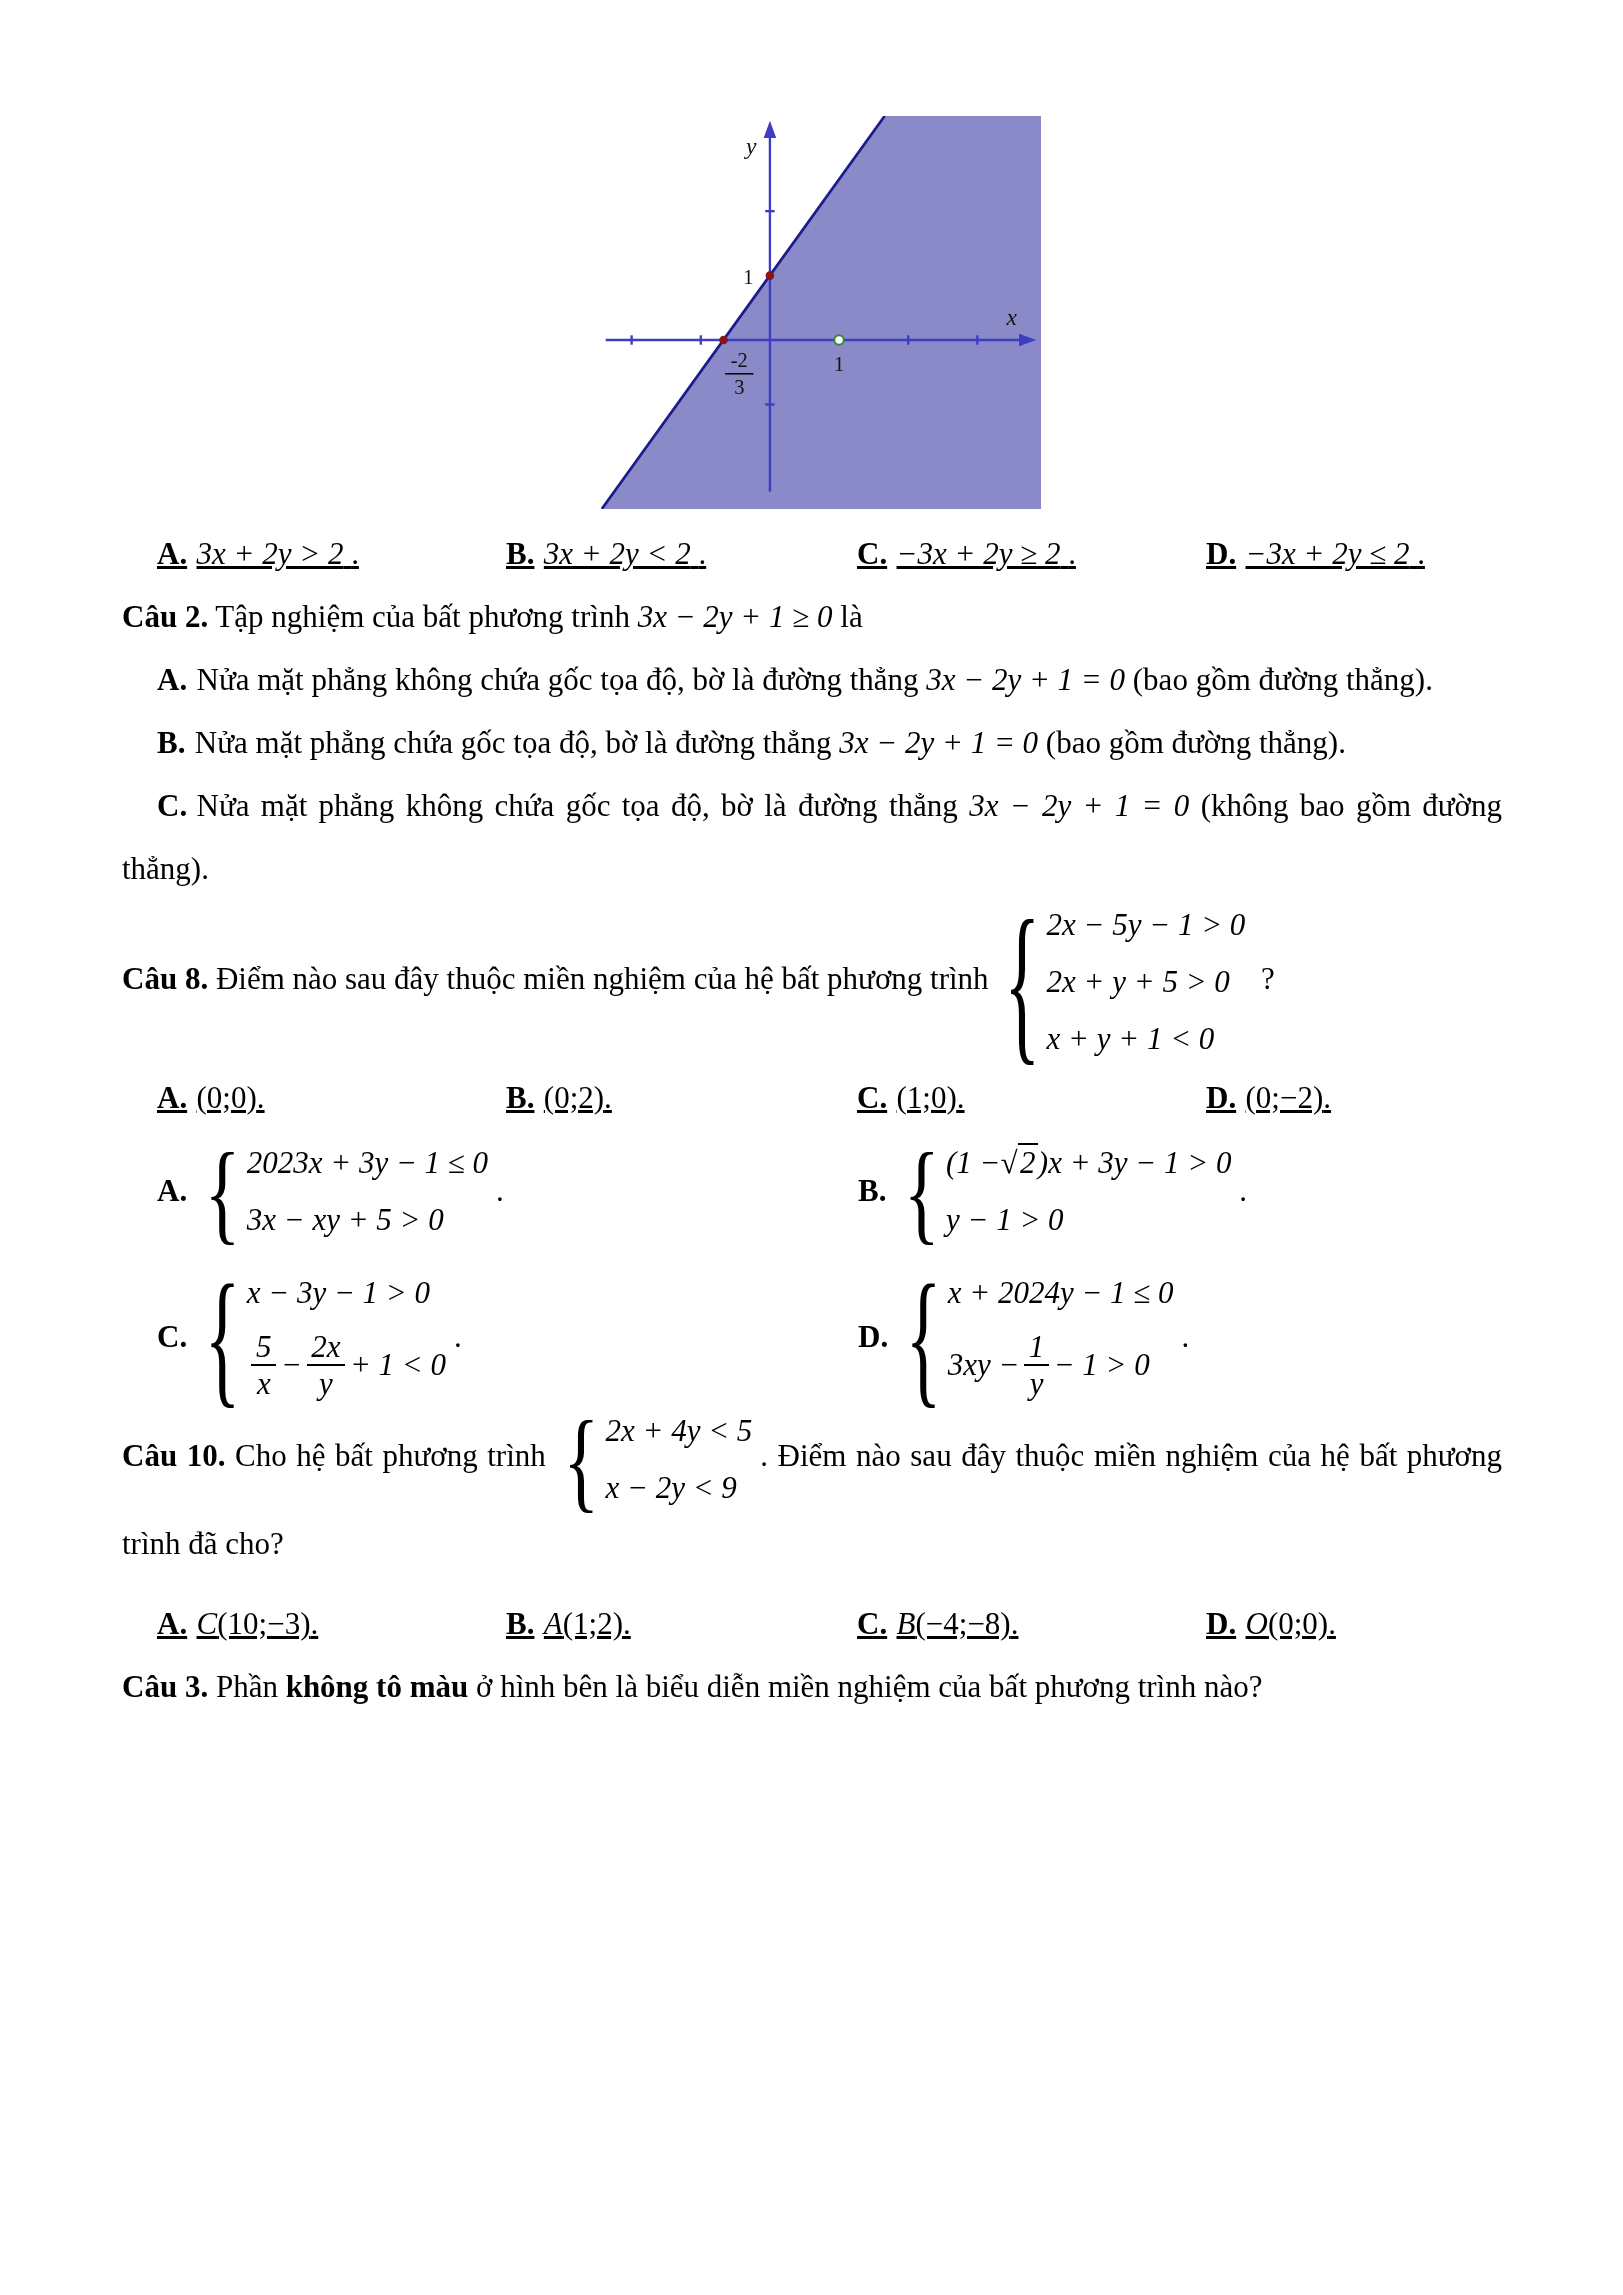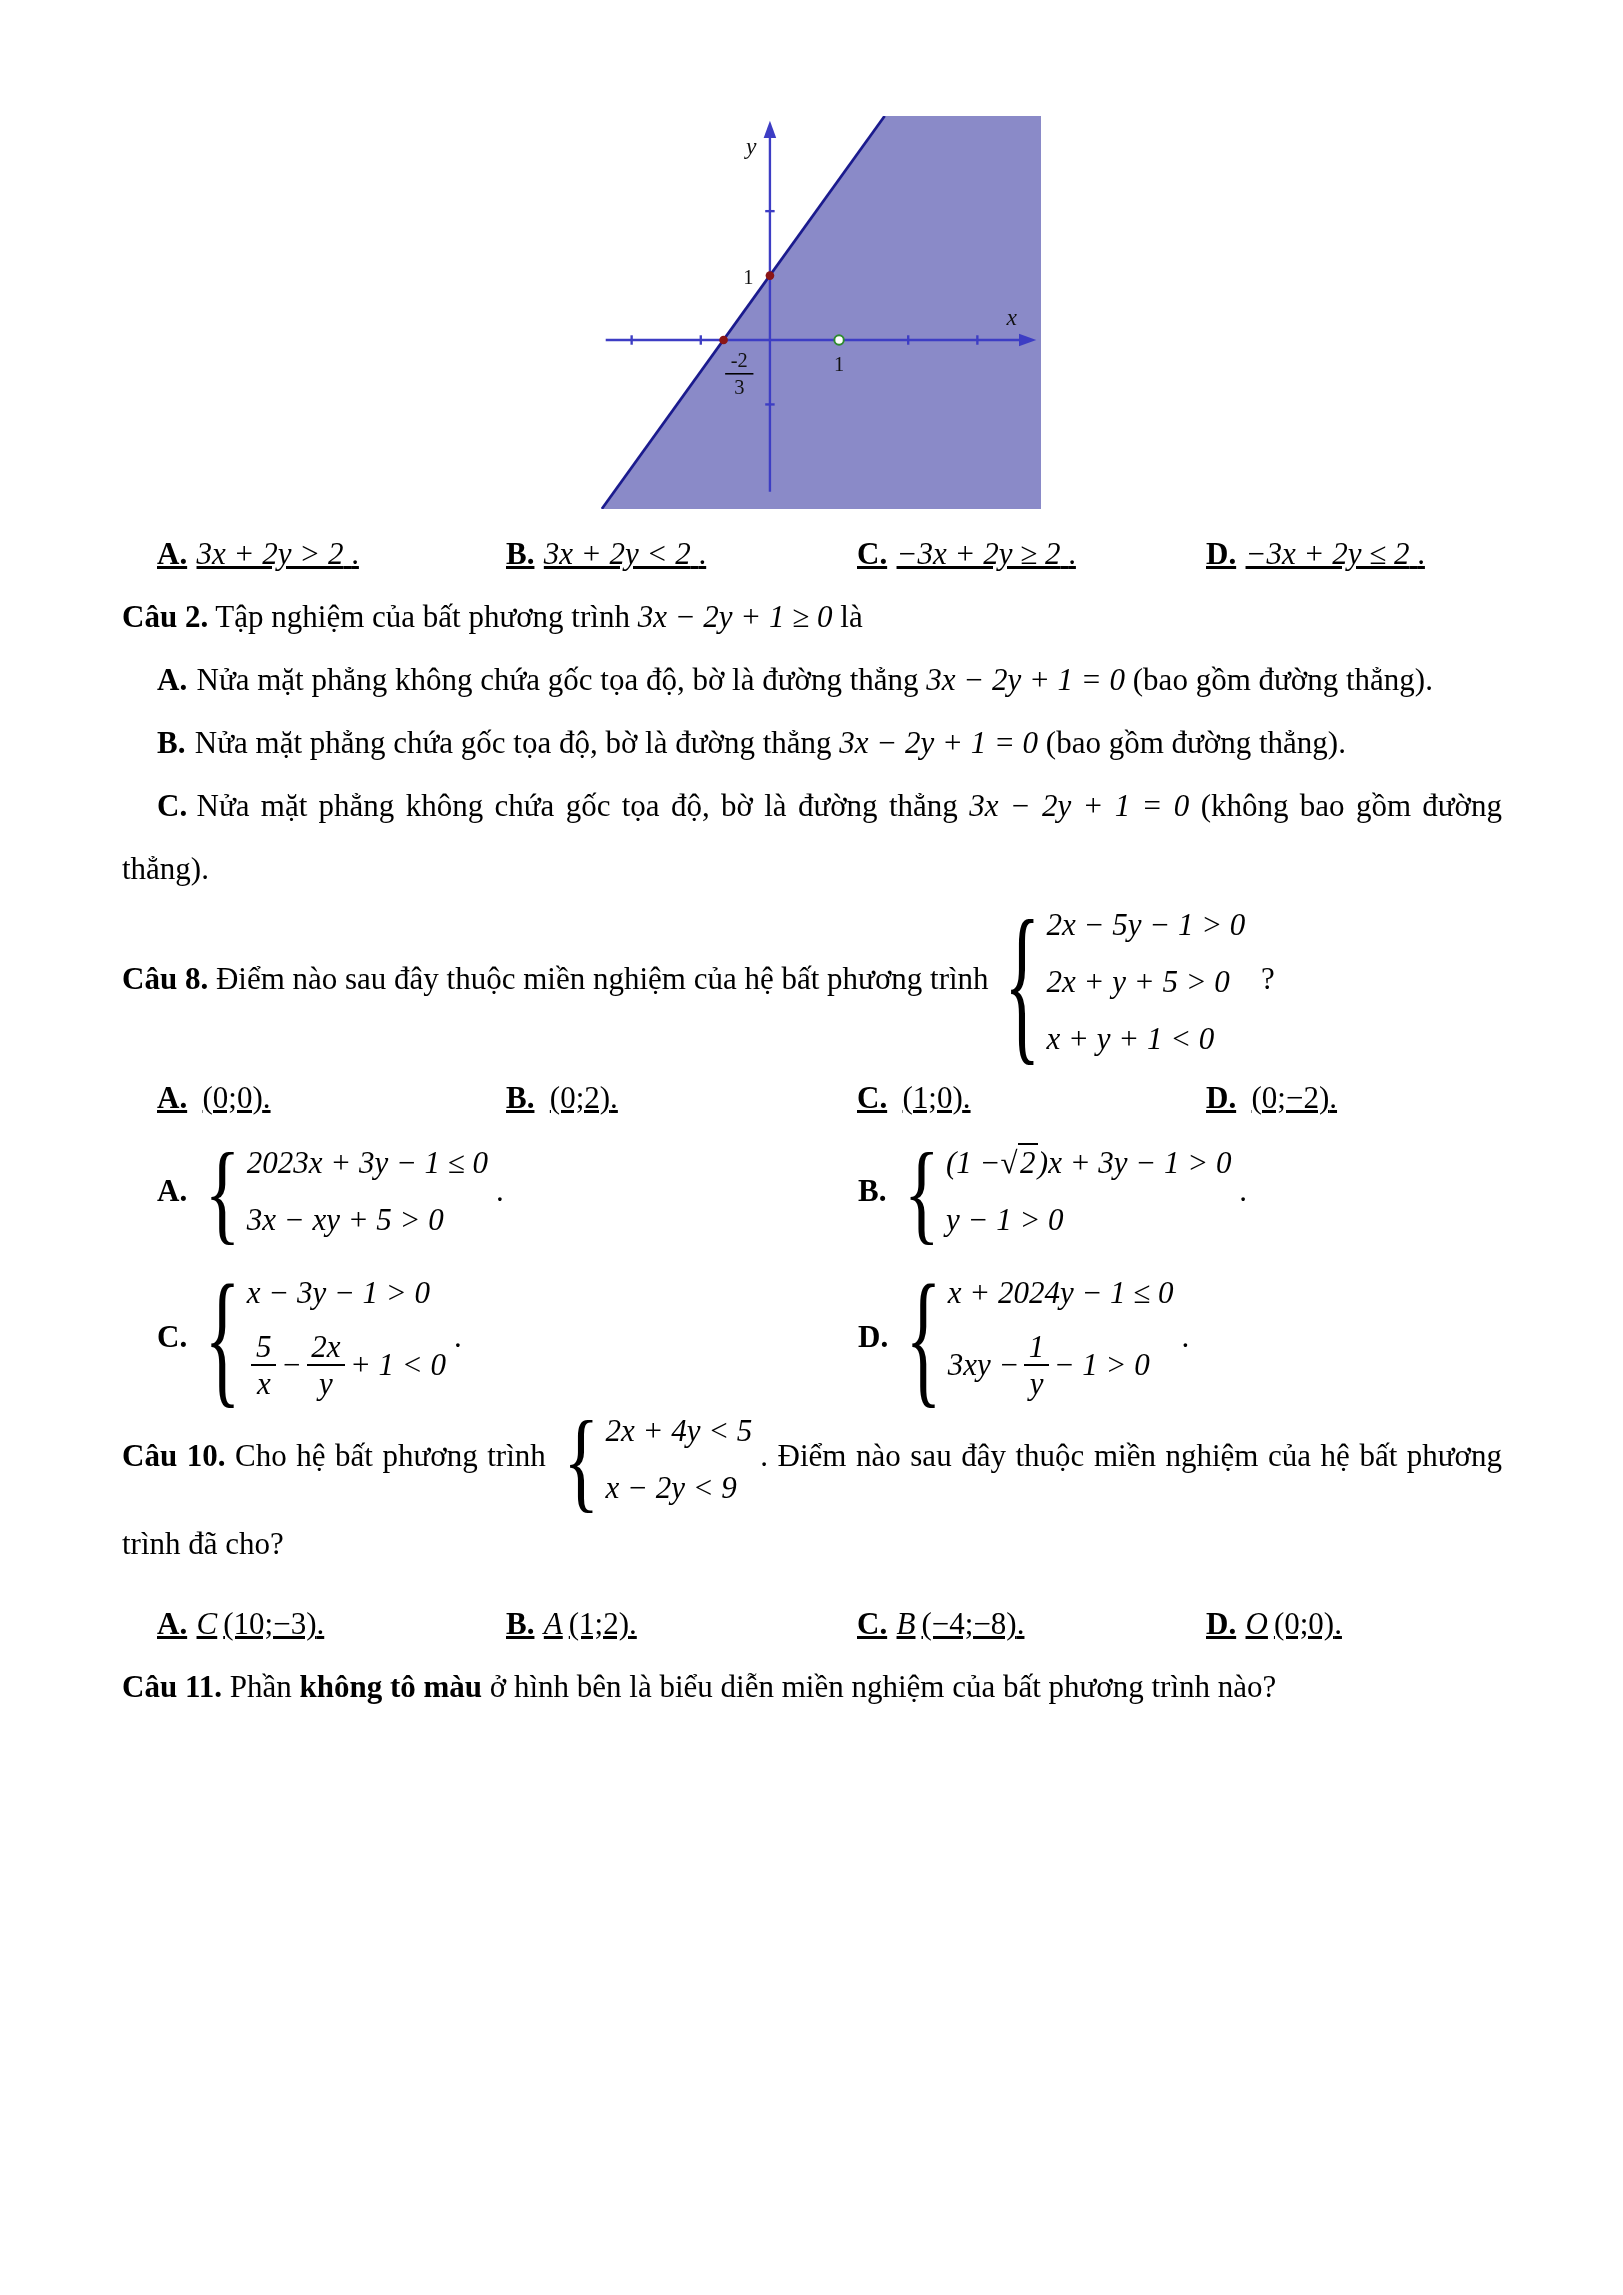--- a/index.html
+++ b/index.html
@@ -15,21 +15,21 @@
   svg.figure { display:block; margin:116px 0 0 479px; }
   .axlab  { font-family:"Liberation Serif", serif; font-style:italic; font-size:30px; fill:#111; }
   .ticklab{ font-family:"Liberation Serif", serif; font-size:26px; fill:#111; }
 
   
   p.para { margin:0; text-align:justify; line-height:63px; }
   .indent { text-indent:35px; }
   b.qlabel { font-weight:bold; }
   b.optlabel { font-weight:bold; margin-right:9.4px; }
   .math { font-style:italic; }
-  .pt { font-style:normal;margin-left:6px; }
+  .pt { font-style:normal; }
 
   .optrow { display:grid; grid-template-columns:349px 351px 349px 1fr; margin-left:35px; line-height:63px;text-decoration:underline; }
   .opt { white-space:nowrap; }
 
   .sec-q6   { margin-top:12.6px; }
   .sec-q7lead { margin-top:7.9px; }
   .sec-q8   { margin-top:11px; }
   .q8opts   { margin-top:3.1px; }
   .sec-q9   { margin-top:4.7px; }
   .q9grid   { display:grid; grid-template-columns:701px 1fr; margin-left:35px; align-items:center; }
@@ -222,21 +222,21 @@
         </span><span>. Điểm nào sau đây thuộc miền nghiệm của hệ bất phương trình đã cho?</span>
     </p>
     <div class="optrow q10opts">
       <span class="opt"><b class="optlabel">A.</b><span class="math">C</span><span class="pt">(10;−3)</span><span>.</span></span>
       <span class="opt"><b class="optlabel">B.</b><span class="math">A</span><span class="pt">(1;2)</span><span>.</span></span>
       <span class="opt"><b class="optlabel">C.</b><span class="math">B</span><span class="pt">(−4;−8)</span><span>.</span></span>
       <span class="opt"><b class="optlabel">D.</b><span class="math">O</span><span class="pt">(0;0)</span><span>.</span></span>
     </div>
 
     <p class="para sec-q11">
-      <b class="qlabel">Câu 11.</b>
+      <b class="qlabel">Câu 3.</b>
       <span>Phần</span>
       <b>không tô màu</b>
       <span>ở hình bên là biểu diễn miền nghiệm của bất phương trình nào?</span>
     </p>
 
   </div>
 </div>
 
 
 </body></html>

